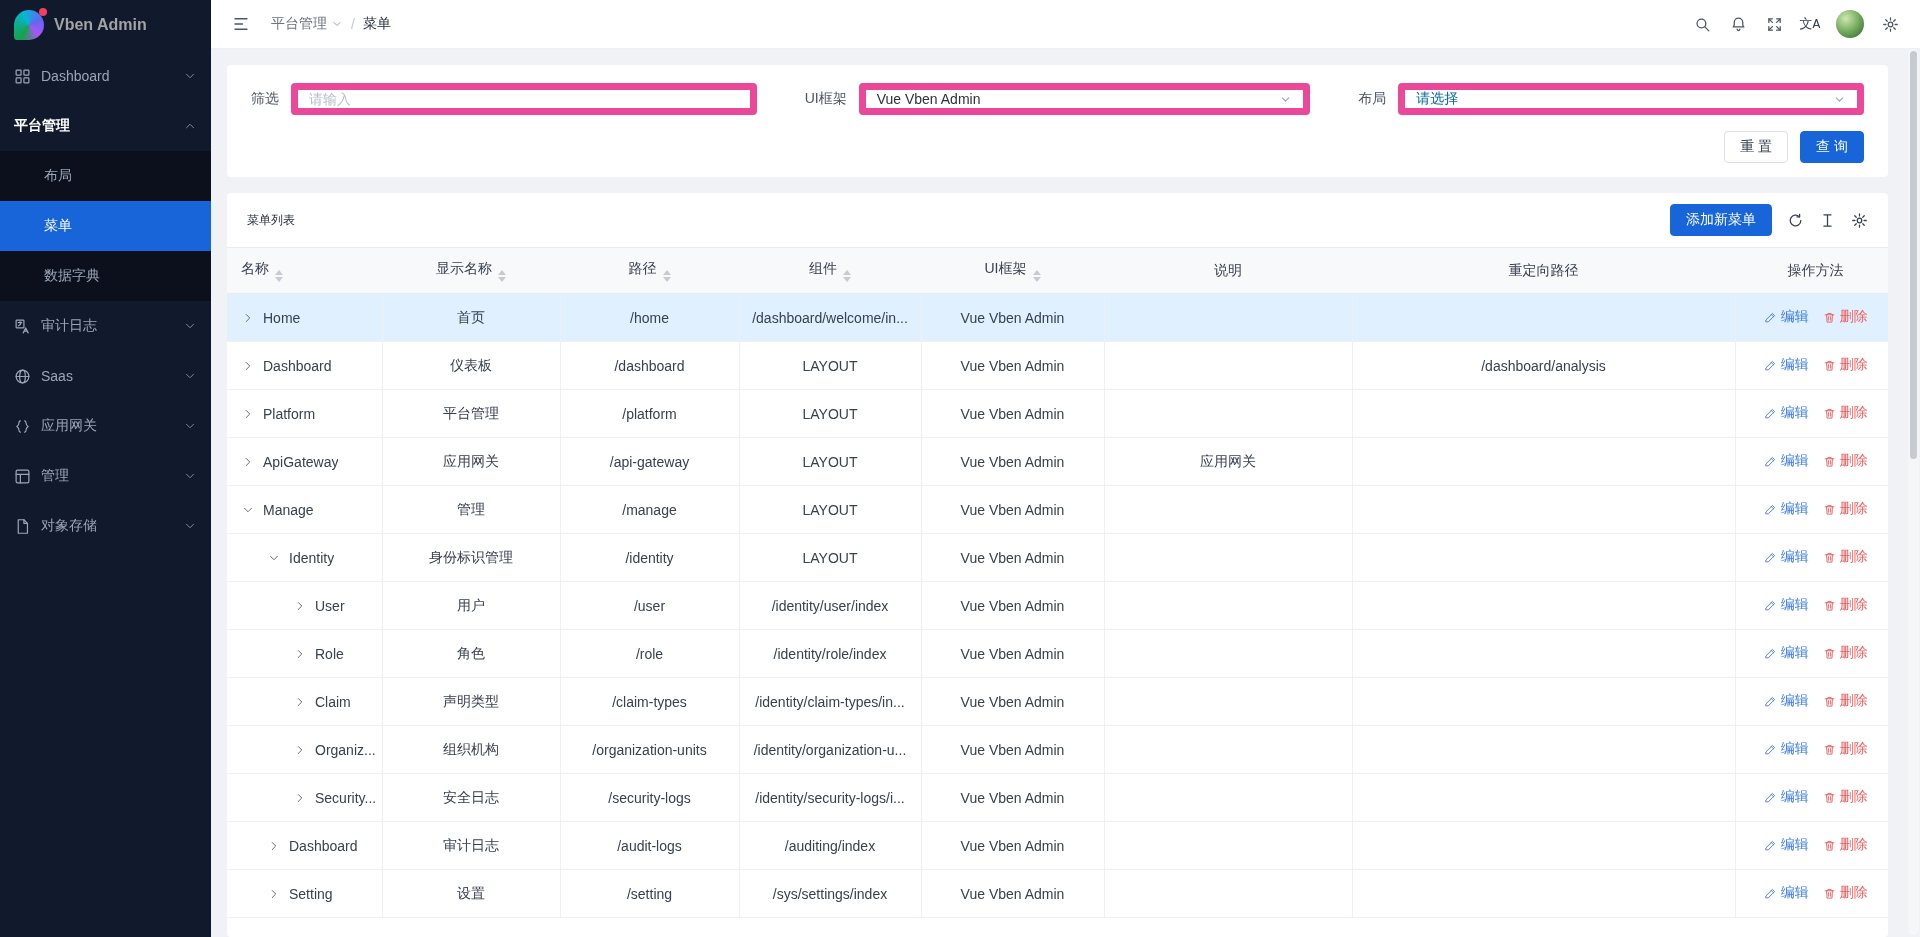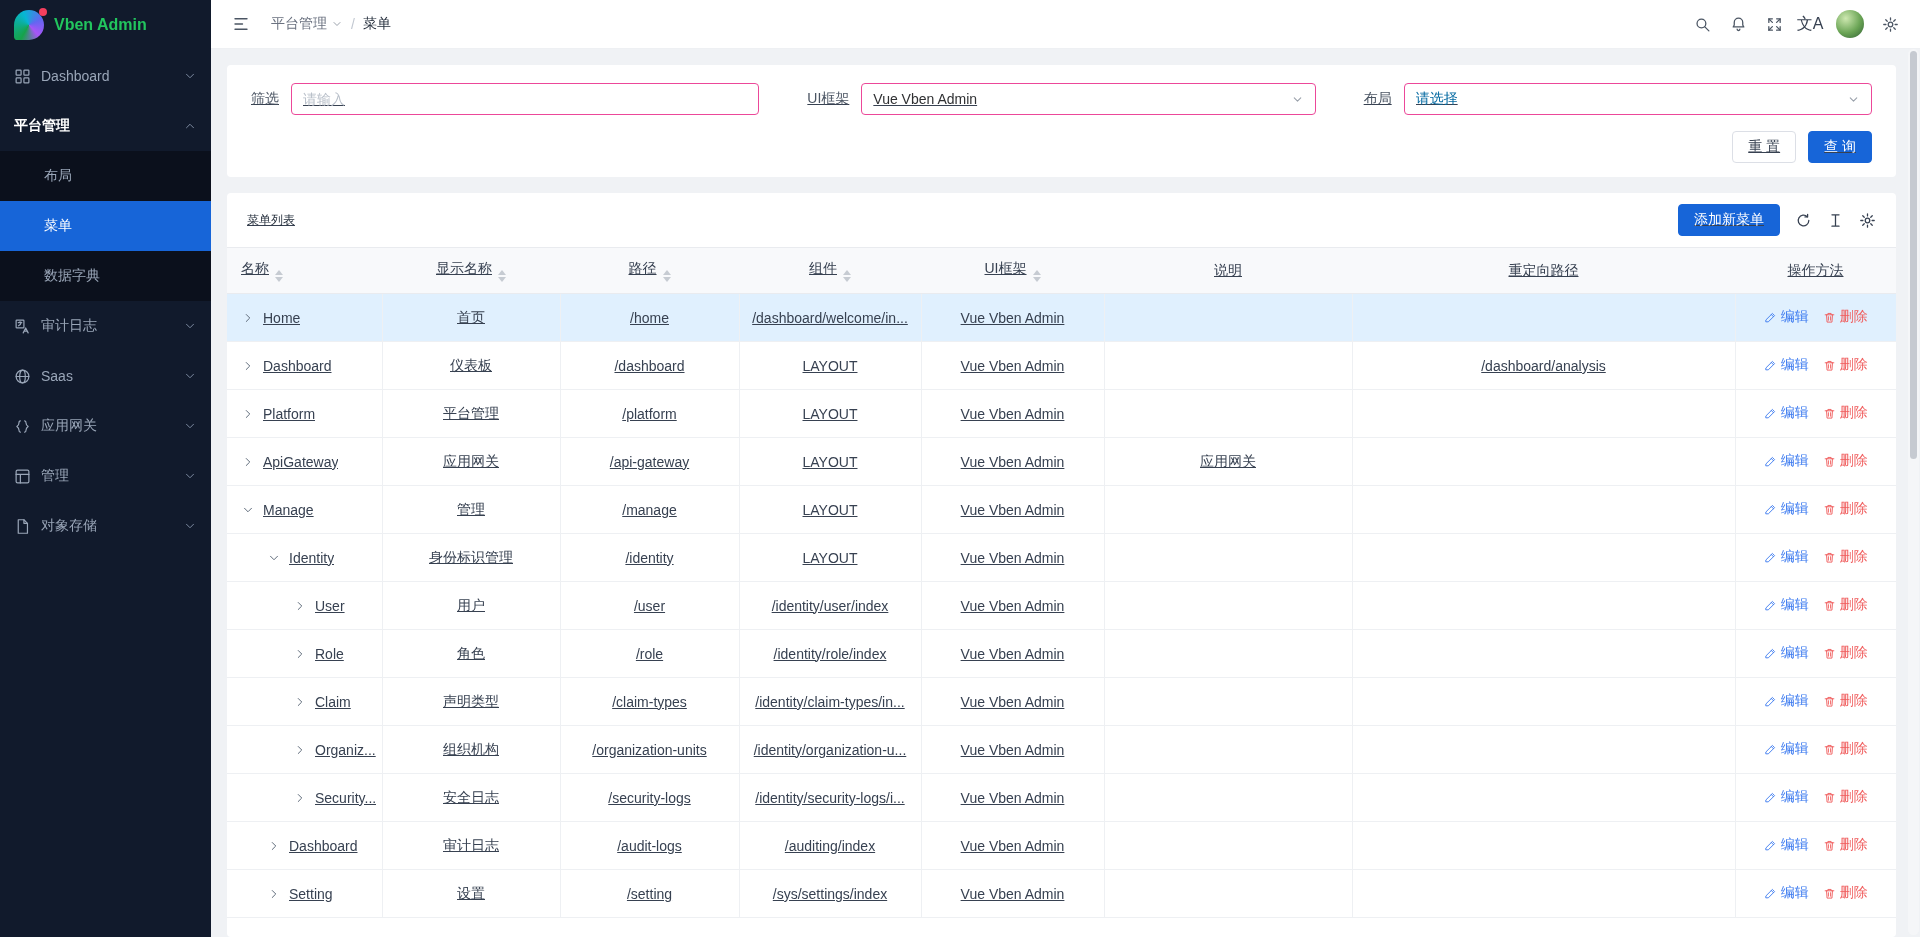--- a/index.html
+++ b/index.html
@@ -10,52 +10,52 @@
   html,body{width:1920px;height:937px;overflow:hidden;}
   body{font-family:"Liberation Sans","DejaVu Sans",sans-serif;font-size:14px;color:#374151;background:#f0f2f5;}
   .app{display:flex;width:1920px;height:937px;}
 
   
   .sidebar{width:211px;flex:0 0 211px;background:var(--sidebar);display:flex;flex-direction:column;overflow:hidden;}
   .logo{height:49px;display:flex;align-items:center;gap:10px;padding:0 14px;flex:0 0 49px;}
   .logo-mark{position:relative;width:30px;height:30px;border-radius:50% 50% 50% 12%;
     background:conic-gradient(from 210deg,#16a34a,#06b6d4 35%,#6366f1 60%,#a855f7 80%,#16a34a);}
   .logo-mark::after{content:"";position:absolute;top:-2px;right:-3px;width:8px;height:8px;border-radius:50%;background:#f43f5e;}
-  .logo-text{color:#22c55e;font-size:16px;font-weight:700;white-space:nowrap;}
+  .logo-text{color:#a3a3a3;font-size:16px;font-weight:700;white-space:nowrap;}
   .nav{flex:1;padding-top:2px;}
   .nav-item{height:50px;display:flex;align-items:center;gap:10px;padding:0 14px;cursor:pointer;color:#9aa6b8;}
   .nav-item .nav-label{flex:1;white-space:nowrap;overflow:hidden;}
   .nav-item.expanded{color:#fff;font-weight:600;}
   .nav-ico{flex:0 0 auto;}
   .nav-chev{flex:0 0 auto;color:#7c8aa0;}
   .submenu{background:rgba(0,0,0,.35);}
   .submenu-item{height:50px;display:flex;align-items:center;padding:0 14px 0 44px;color:#9aa6b8;cursor:pointer;white-space:nowrap;}
   .submenu-item.active{background:var(--primary);color:#fff;}
 
   
   .main{flex:1;display:flex;flex-direction:column;position:relative;min-width:0;}
   .topbar{height:49px;flex:0 0 49px;background:#fff;display:flex;align-items:center;gap:10px;padding:0 14px;border-bottom:1px solid #eef0f3;}
   .icon-btn{display:flex;align-items:center;justify-content:center;width:32px;height:32px;color:#4b5563;cursor:pointer;border-radius:4px;}
   .breadcrumb{display:flex;align-items:center;gap:8px;color:#6b7280;margin-left:4px;}
   .crumb{display:flex;align-items:center;gap:4px;cursor:pointer;}
   .crumb-caret{color:#9aa1ab;}
   .crumb-sep{color:#c2c8d1;}
   .crumb-current{color:#1f2937;cursor:default;}
   .topbar-right{margin-left:auto;display:flex;align-items:center;gap:4px;}
-  .translate-glyph{font-size:16px;color:#374151;white-space:nowrap;}
+  .translate-glyph{font-size:13px;color:#374151;white-space:nowrap;font-family:Liberation Mono, monospace;}
   .avatar{width:28px;height:28px;border-radius:50%;margin:0 6px;cursor:pointer;
     background:radial-gradient(circle at 35% 30%,#cde8b0,#6aa455 55%,#2f5e33);}
 
   
-  .content{flex:1;padding:16px 24px 0 16px;display:flex;flex-direction:column;min-height:0;text-decoration:underline;}
+  .content{flex:1;padding:16px 32px 0 16px;display:flex;flex-direction:column;min-height:0;}
   .filter-card{background:#fff;border-radius:4px;padding:18px 24px 14px;flex:0 0 auto;}
   .filter-row{display:flex;gap:48px;}
   .filter-field{flex:1;display:flex;align-items:center;gap:12px;min-width:0;}
   .filter-label{color:#4b5563;white-space:nowrap;}
-  .control{flex:1;height:32px;border:1px solid #ec4899;border-radius:4px;background:#fff;display:flex;align-items:center;padding:0 11px;color:#303133;min-width:0;font-size:14px;font-family:inherit;}
+  .control{flex:1;height:32px;border:7px solid #ec4899;border-radius:4px;background:#fff;display:flex;align-items:center;padding:0 11px;color:#303133;min-width:0;font-size:14px;font-family:inherit;}
   input.control{outline:none;}
   input.control::placeholder{color:#b8bfc9;}
   .select{cursor:pointer;}
   .select .select-value{flex:1;white-space:nowrap;overflow:hidden;}
   .select .is-placeholder{color:#0369a1;}
   .select-caret{color:#9aa1ab;flex:0 0 auto;}
   .filter-actions{display:flex;justify-content:flex-end;gap:12px;margin-top:16px;}
   .btn{height:32px;padding:0 15px;border-radius:4px;font-size:14px;font-family:inherit;cursor:pointer;white-space:nowrap;}
   .btn-outline{background:#fff;border:1px solid #dcdfe6;color:#374151;}
   .btn-primary{background:var(--primary);border:1px solid var(--primary);color:#fff;}

